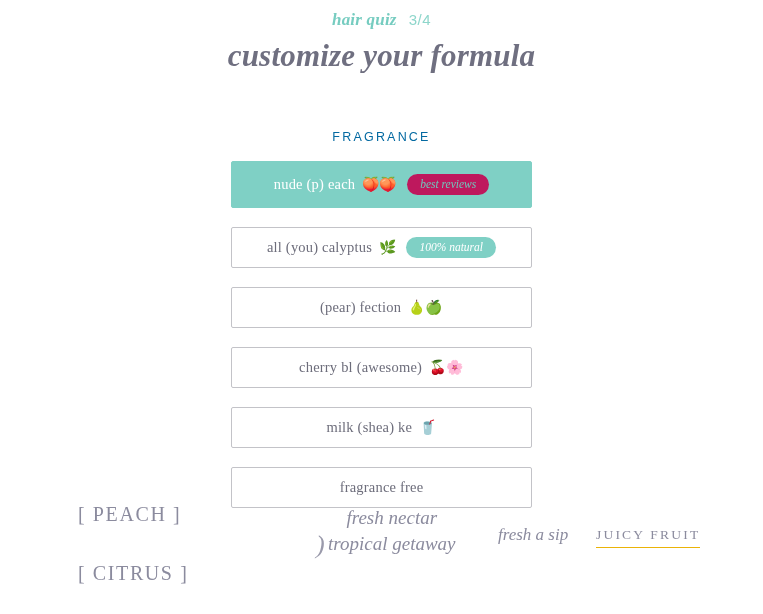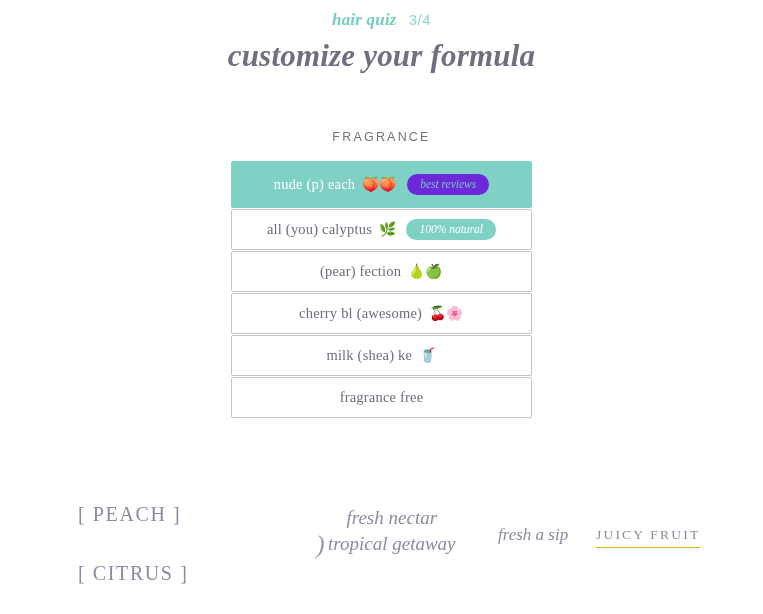--- a/index.html
+++ b/index.html
@@ -49,37 +49,37 @@
     margin-top: 8px;
     letter-spacing: 0.2px;
   }
 
   
   .section-label {
     text-align: center;
     font-family: "Liberation Sans", sans-serif;
     font-size: 12.5px;
     letter-spacing: 2.2px;
-    color: #737373;
+    color: #0369a1;
     margin-top: 56px;
   }
 
   
   .options {
     width: 301px;
     margin: 17px auto 0 auto;
   }
   .option {
     height: 41px;
     box-sizing: border-box;
     display: flex;
     align-items: center;
     justify-content: center;
     gap: 7px;
-    margin-bottom: 1px;
+    margin-bottom: 19px;
     background: #ffffff;
     border: 1px solid #c3c3c8;
     border-radius: 2px;
     cursor: pointer;
   }
   .option.selected {
     background: #7fd0c5;
     border-color: #7fd0c5;
     height: 47px;
   }
@@ -99,21 +99,21 @@
   .badge {
     font-family: "Liberation Serif", serif;
     font-style: italic;
     font-size: 11.5px;
     padding: 4px 13px 5px 13px;
     border-radius: 11px;
     white-space: nowrap;
     margin-left: 3px;
   }
   .badge.badge-light {
-    background: #6d28d9;
+    background: #be185d;
     color: #6fc8bd;
   }
   .badge.badge-teal {
     background: #7fd0c5;
     color: #ffffff;
   }
 
   
   .wordcloud {
     position: absolute;

